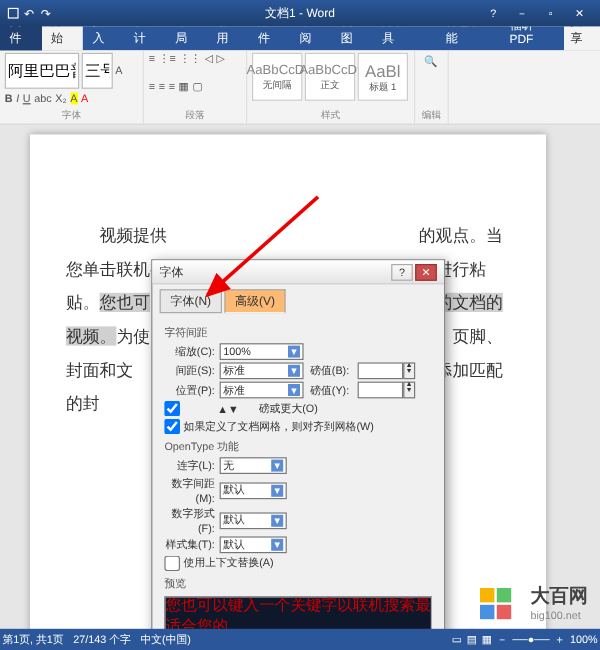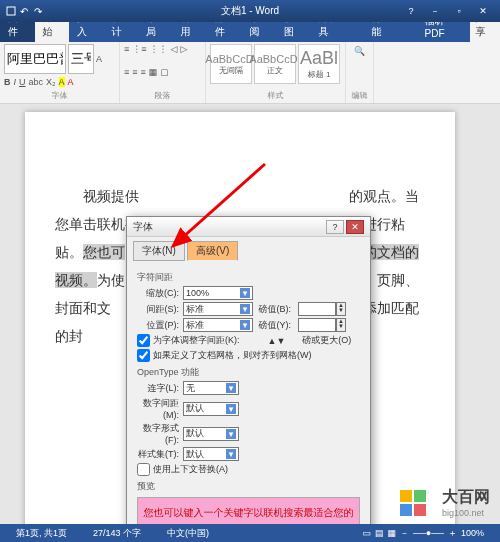--- a/index.html
+++ b/index.html
@@ -39,24 +39,24 @@
 .dlg-body{padding:6px 10px}
 .sect{font-size:9px;color:#555;margin:4px 0 2px}
 .row{display:flex;align-items:center;margin:2px 0;font-size:9px}
 .row label{width:42px;text-align:right;margin-right:4px}
 .row .sel{border:1px solid #777;background:#fff;height:14px;font-size:9px;padding:0 2px;display:flex;align-items:center;justify-content:space-between}
 .row .sel .dd{width:10px;text-align:center;background:#5b8dd6;color:#fff;margin-left:4px}
 .row .num{width:38px;height:14px;border:1px solid #777;background:#fff;margin-left:3px}
 .row .spin{width:10px;height:14px;border:1px solid #777;background:#eee;font-size:6px;display:flex;flex-direction:column;line-height:5px;text-align:center}
 .chk{display:flex;align-items:center;font-size:9px;margin:2px 0}
 .chk input{margin-right:3px}
-.preview{border:1px solid #aaa;background:#f9a8d4;height:32px;margin-top:4px;display:flex;align-items:center;justify-content:center;font-size:10px;color:#c00;overflow:hidden}
+.preview{border:1px solid #aaa;background:#0f172a;height:32px;margin-top:4px;display:flex;align-items:center;justify-content:center;font-size:13px;color:#c00;overflow:hidden}
 .note{font-size:8px;color:#666;margin-top:4px}
 .arrow{position:absolute;pointer-events:none}
-.status{position:absolute;bottom:0;left:0;right:0;height:18px;background:#2b579a;color:#fff;font-size:9px;display:flex;align-items:center;padding:0 16px;gap:26px}
+.status{position:absolute;bottom:0;left:0;right:0;height:18px;background:#2b579a;color:#fff;font-size:9px;display:flex;align-items:center;padding:0 2px;gap:8px}
 .status .right{margin-left:auto;display:flex;gap:4px;align-items:center}
 .logo{position:absolute;right:10px;bottom:24px;display:flex;align-items:center;gap:16px}
 .logo .sq{display:grid;grid-template-columns:12px 12px;gap:2px}
 .logo .sq span{width:12px;height:12px}
 .logo .txt{font-size:16px;font-weight:bold;color:#444}
 .logo .url{font-size:9px;color:#888}
 </style>
 </head>
 <body>
 
@@ -132,21 +132,21 @@
     <div class="styles">
       <div class="stylebox">
           <span class="prev">AaBbCcDt</span>
           <span>无间隔</span>
         </div>
       <div class="stylebox">
           <span class="prev">AaBbCcDt</span>
           <span>正文</span>
         </div>
       <div class="stylebox">
-          <span class="prev" style="font-size:18px">AaBl</span>
+          <span class="prev" style="font-size:14px">AaBl</span>
           <span>标题 1</span>
         </div>
     </div>
     <div class="lbl">样式</div>
   </div>
   <div class="grp" style="width:28px">
     <div class="bigbtn">
       <span>🔍</span>
     </div>
     <div class="lbl">编辑</div>
@@ -200,21 +200,20 @@
           </div>
         <label style="width:38px">磅值(Y):</label>
         <div class="num"></div>
         <div class="spin">
             <span>▲</span>
             <span>▼</span>
           </div>
       </div>
       <div class="chk">
           <input type="checkbox" checked="" style="">
-          <span>为字体调整字间距(K):</span>
           <div class="num" style="width:28px"></div>
           <div class="spin"><span>▲</span><span>▼</span></div>
           <span style="margin-left:17px">磅或更大(O)</span>
         </div>
       <div class="chk">
           <input type="checkbox" checked="" style="">
           <span>如果定义了文档网格，则对齐到网格(W)</span>
         </div>
 
       <div class="sect">OpenType 功能</div>

